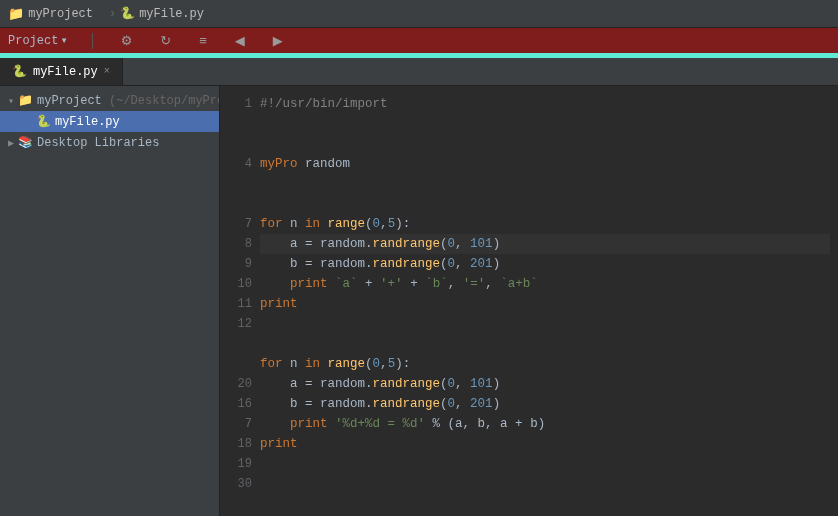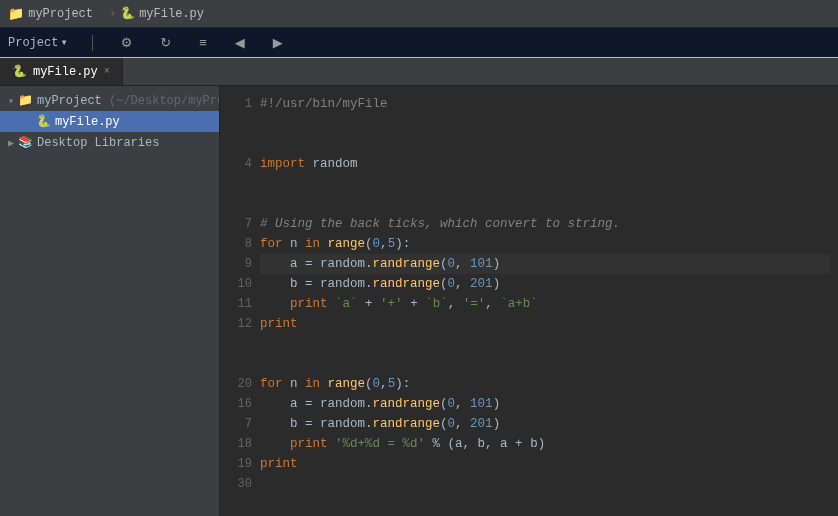--- a/index.html
+++ b/index.html
@@ -30,24 +30,24 @@
       margin-right: 12px;
     }
     .folder-icon { color: #6897bb; font-size: 13px; }
     .file-icon { color: #ffb74d; font-size: 12px; }
     .separator { color: #666; margin: 0 4px; }
 
     
     .toolbar {
       display: flex;
       align-items: center;
-      background: #0f172a;
+      background: #7f1d1d;
       height: 30px;
       padding: 0 8px;
-      border-bottom: 1px solid #5eead4;
+      border-bottom: 5px solid #5eead4;
       font-size: 12px;
       gap: 20px;
     }
     .toolbar-btn {
       background: none;
       border: none;
       color: #9a9a9a;
       cursor: pointer;
       padding: 2px 4px;
       font-size: 13px;
@@ -254,31 +254,30 @@
         <div>7</div>
         <div>18</div>
         <div>19</div>
         <div>30</div>
         <div>&nbsp;</div>
         <div>&nbsp;</div>
 
       </div>
       <div class="code-lines">
 
-        <div class="code-line"><span class="shebang">#!/usr/bin/myFile</span></div>
-
-        <div class="code-line"> </div>
-        <div class="code-line"> </div>
-
-        <div class="code-line"><span class="kw-import">import</span><span class="plain"> random</span></div>
-
-        <div class="code-line"> </div>
-        <div class="code-line"> </div>
-
-        <div class="code-line"><span class="comment"># Using the back ticks, which convert to string.</span></div>
+        <div class="code-line"><span class="shebang">#!/usr/bin/import</span></div>
+
+        <div class="code-line"> </div>
+        <div class="code-line"> </div>
+
+        <div class="code-line"><span class="kw-import">myPro</span><span class="plain"> random</span></div>
+
+        <div class="code-line"> </div>
+        <div class="code-line"> </div>
+
 
         <div class="code-line"><span class="kw">for</span><span class="plain"> n </span><span class="kw">in</span><span class="plain"> </span><span class="fn">range</span><span class="plain">(</span><span class="num">0</span><span class="plain">,</span><span class="num">5</span><span class="plain">):</span></div>
 
         <div class="code-line highlighted"><span class="plain">    a </span><span class="op">=</span><span class="plain"> random.</span><span class="fn">randrange</span><span class="plain">(</span><span class="num">0</span><span class="plain">, </span><span class="num">101</span><span class="plain">)</span></div>
 
         <div class="code-line"><span class="plain">    b </span><span class="op">=</span><span class="plain"> random.</span><span class="fn">randrange</span><span class="plain">(</span><span class="num">0</span><span class="plain">, </span><span class="num">201</span><span class="plain">)</span></div>
 
         <div class="code-line"><span class="plain">    </span><span class="kw">print</span><span class="plain"> </span><span class="backtick">`a`</span><span class="plain"> </span><span class="op">+</span><span class="plain"> </span><span class="str">'+'</span><span class="plain"> </span><span class="op">+</span><span class="plain"> </span><span class="backtick">`b`</span><span class="plain">, </span><span class="str">'='</span><span class="plain">, </span><span class="backtick">`a+b`</span></div>
 
         <div class="code-line"><span class="kw">print</span></div>

